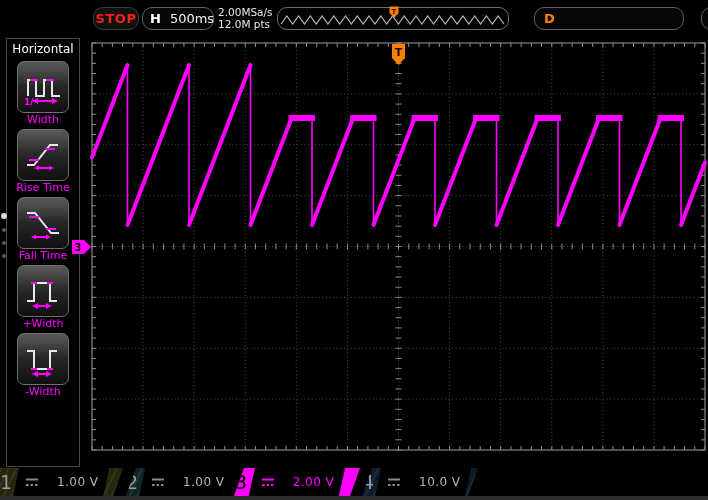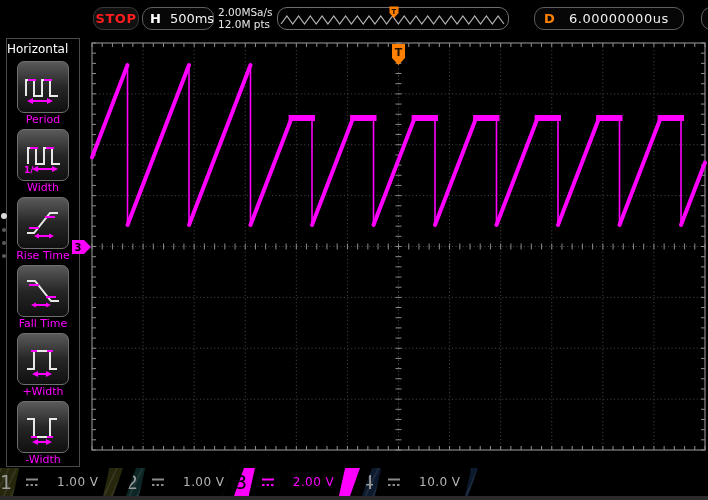--- a/index.html
+++ b/index.html
@@ -20,21 +20,21 @@
   .preview svg{position:absolute;left:0;top:0;}
   .pv-marker{position:absolute;top:-2px;width:10px;height:13px;}
   .d-box{left:534px;width:150px;}
   .d-box .dl{color:#ff8000;font-weight:bold;font-size:13px;margin-left:9px;}
   .d-box .dv{color:#f0f0f0;font-size:13px;flex:1;text-align:center;letter-spacing:.5px;}
   .t-sliver{left:701px;width:20px;}
 
   
   .sidebar{position:absolute;left:6px;top:38px;width:74px;height:429px;background:#000;
            border:1px solid #4a4a4a;box-sizing:border-box;}
-  .sb-title{color:#fff;font-size:12px;text-align:left;padding:3px 0 2px 0;}
+  .sb-title{color:#fff;font-size:12px;text-align:center;padding:3px 0 2px 0;}
   .sb-item{width:100%;margin-top:3px;text-align:center;cursor:pointer;}
   .sb-btn{width:50px;height:50px;margin:0 auto;border:1px solid #6f6f6f;border-radius:7px;
           background:linear-gradient(180deg,#5a5a5a,#262626 50%,#101010);
           display:flex;align-items:center;justify-content:center;}
   .sb-label{display:block;color:#ff00ff;font-size:11px;line-height:13px;margin-top:0;}
   .pagedots{position:absolute;left:1px;top:204px;width:6px;}
   .pagedots i{display:block;border-radius:50%;margin:9px auto;}
   .pagedots i.on{width:6px;height:6px;background:#d8d8d8;}
   .pagedots i.off{width:4px;height:4px;background:#5a5a5a;}
 
@@ -80,40 +80,27 @@
         </svg>
       <div class="pv-marker" id="pv-marker" style="left: 111px;">
         <svg width="10" height="13">
           <polygon points="0.5,0.5 9.5,0.5 9.5,7 5,12 0.5,7" fill="#ff8000"></polygon>
           <text x="5" y="8" text-anchor="middle" font-size="7" font-weight="bold" fill="#201000">T</text>
         </svg>
       </div>
     </div>
     <div class="tb-box d-box">
       <span class="dl">D</span>
-      <span class="dv">6.00000000us</span>
     </div>
     <div class="tb-box t-sliver"></div>
   </div>
 
   <div class="sidebar">
     <div class="sb-title">Horizontal</div>
 
-    <div class="sb-item">
-      <div class="sb-btn">
-        <svg width="40" height="40">
-          <path class="icon-wave" d="M3 29 V13 H11 V29 H19 V13 H27 V29 H35"></path>
-          <path class="icon-mark" d="M5 13 H13 M21 13 H29"></path>
-          <path class="icon-mark" d="M9 34 H25" stroke-width="1.6"></path>
-          <polygon class="icon-markfill" points="4,34 10,31 10,37"></polygon>
-          <polygon class="icon-markfill" points="30,34 24,31 24,37"></polygon>
-        </svg>
-      </div>
-      <span class="sb-label">Period</span>
-    </div>
 
     <div class="sb-item">
       <div class="sb-btn">
         <svg width="40" height="40">
           <path class="icon-wave" d="M5 29 V13 H13 V29 H21 V13 H29 V29 H37"></path>
           <path class="icon-mark" d="M7 13 H15 M23 13 H31"></path>
           <text x="1" y="38" font-size="9" font-weight="bold" fill="#ff00ff">1/</text>
           <path class="icon-mark" d="M14 34 H30" stroke-width="1.6"></path>
           <polygon class="icon-markfill" points="9,34 15,31 15,37"></polygon>
           <polygon class="icon-markfill" points="35,34 29,31 29,37"></polygon>

